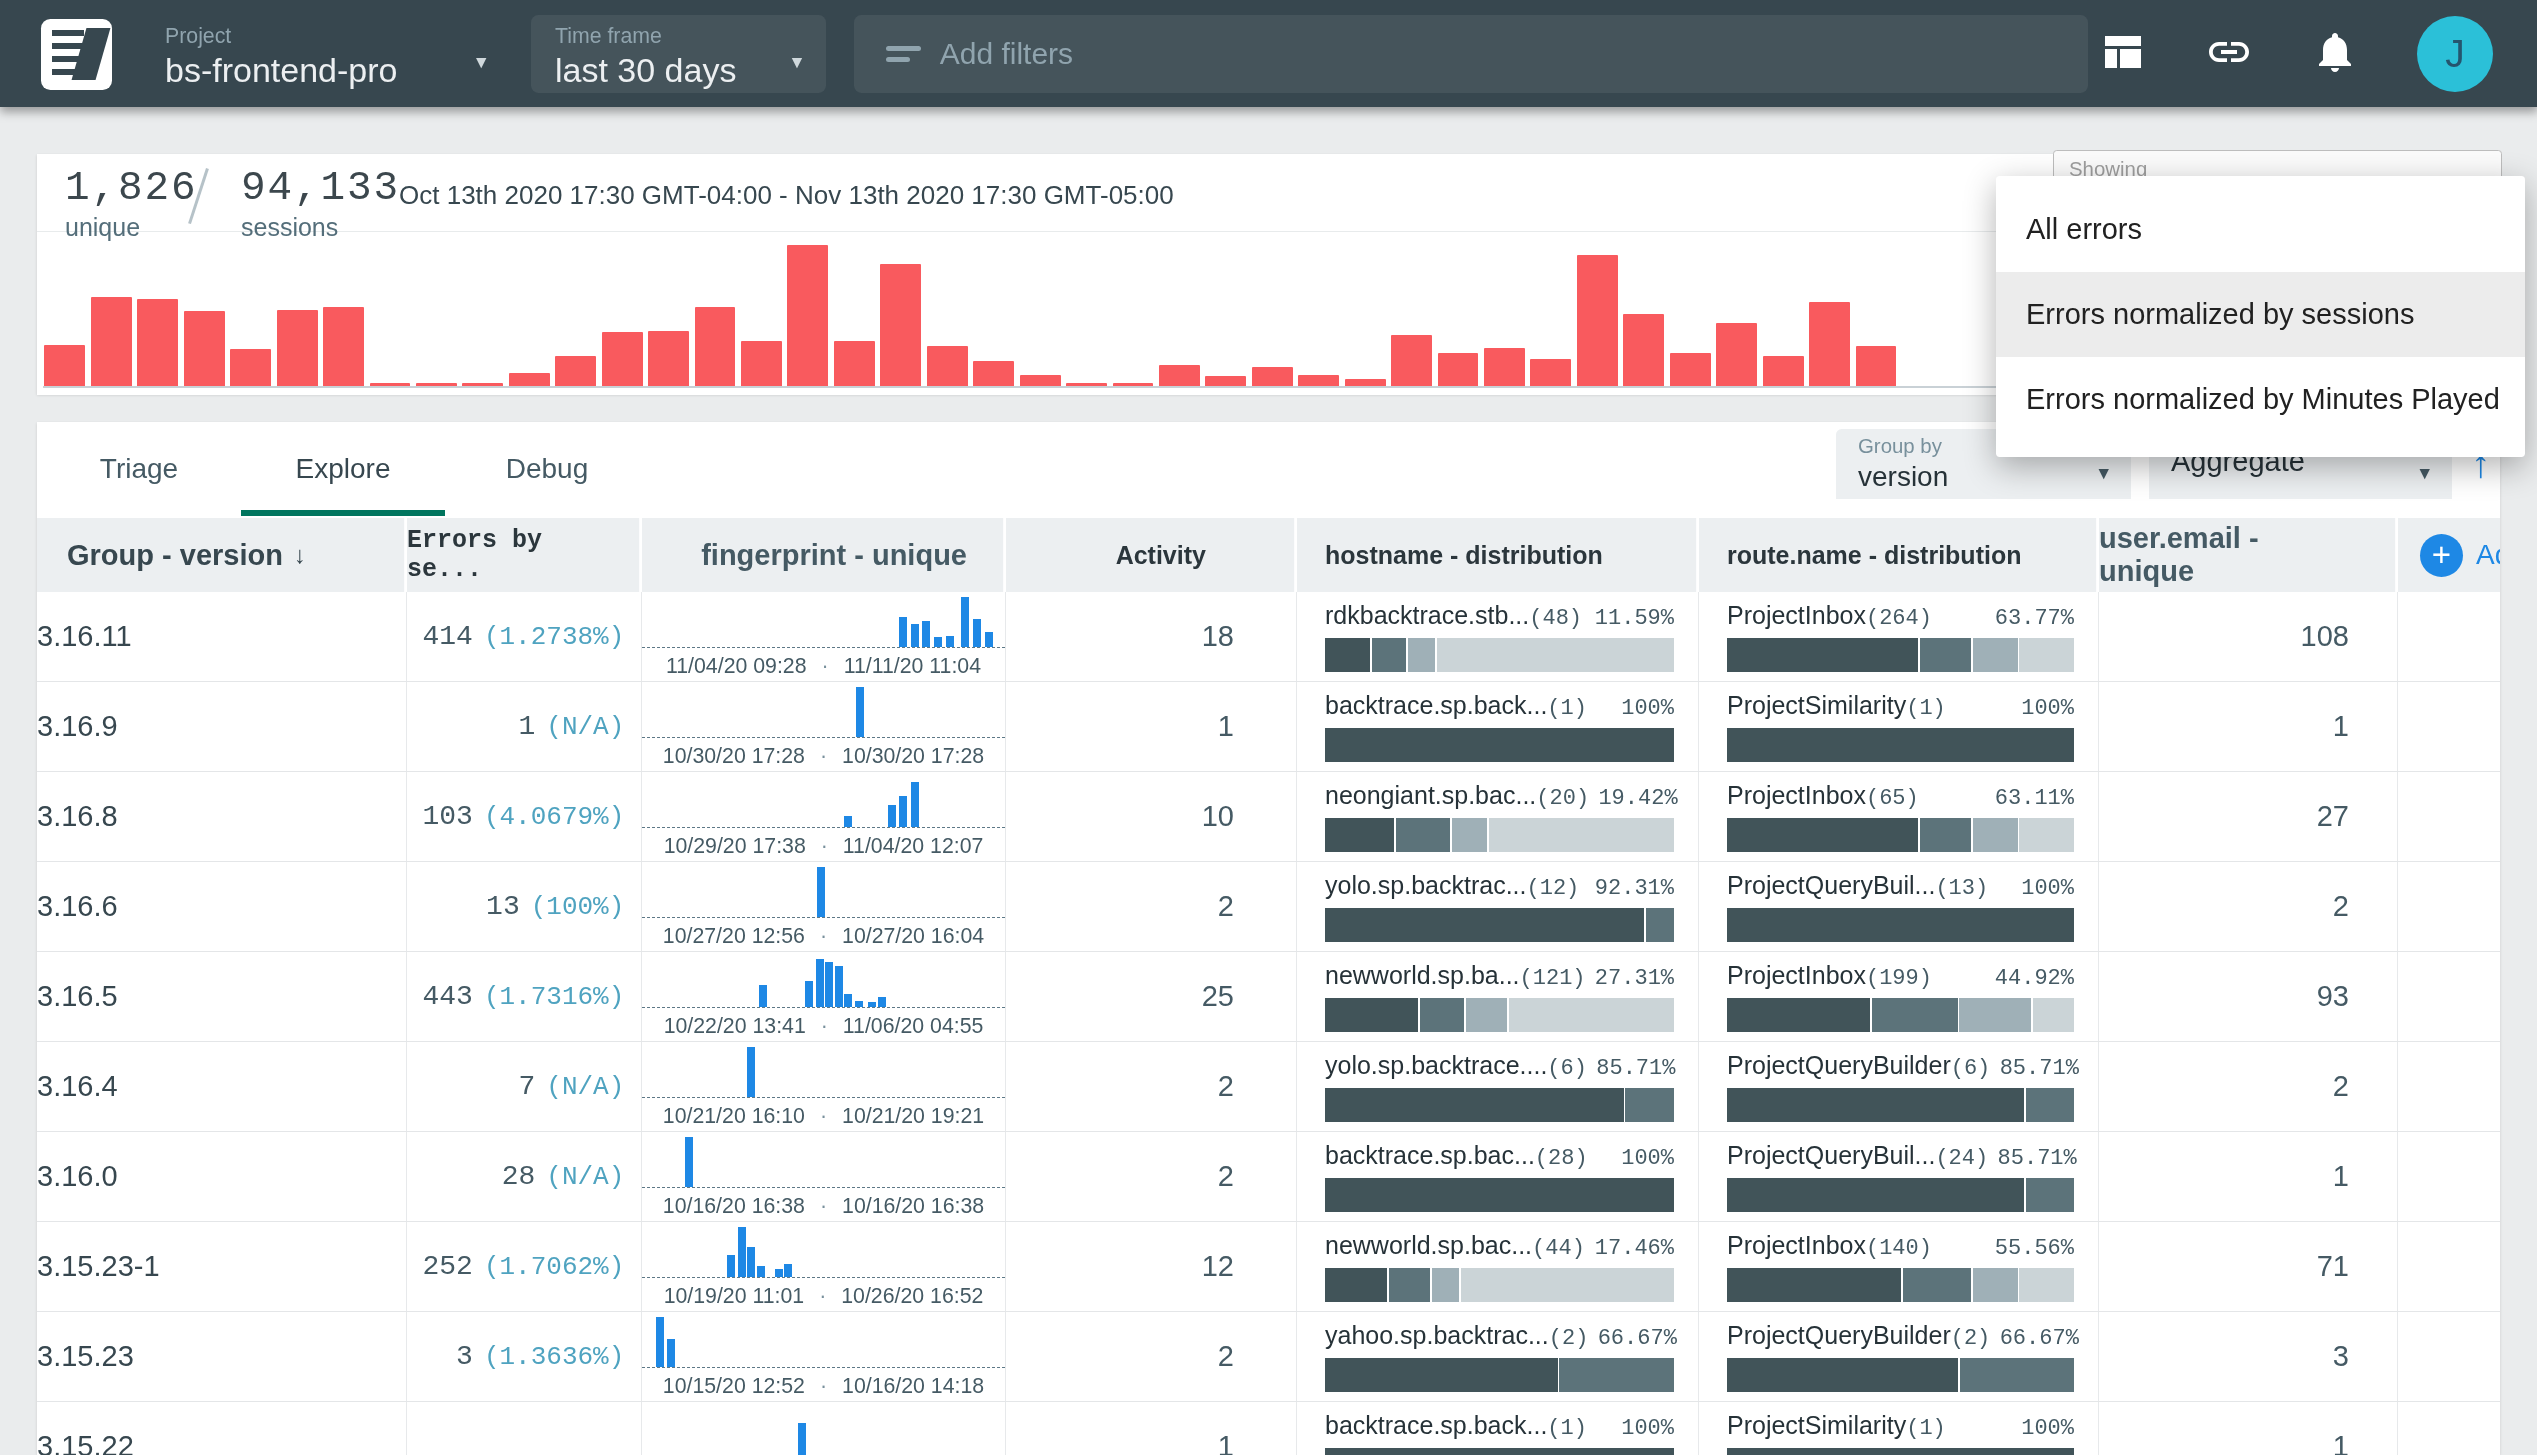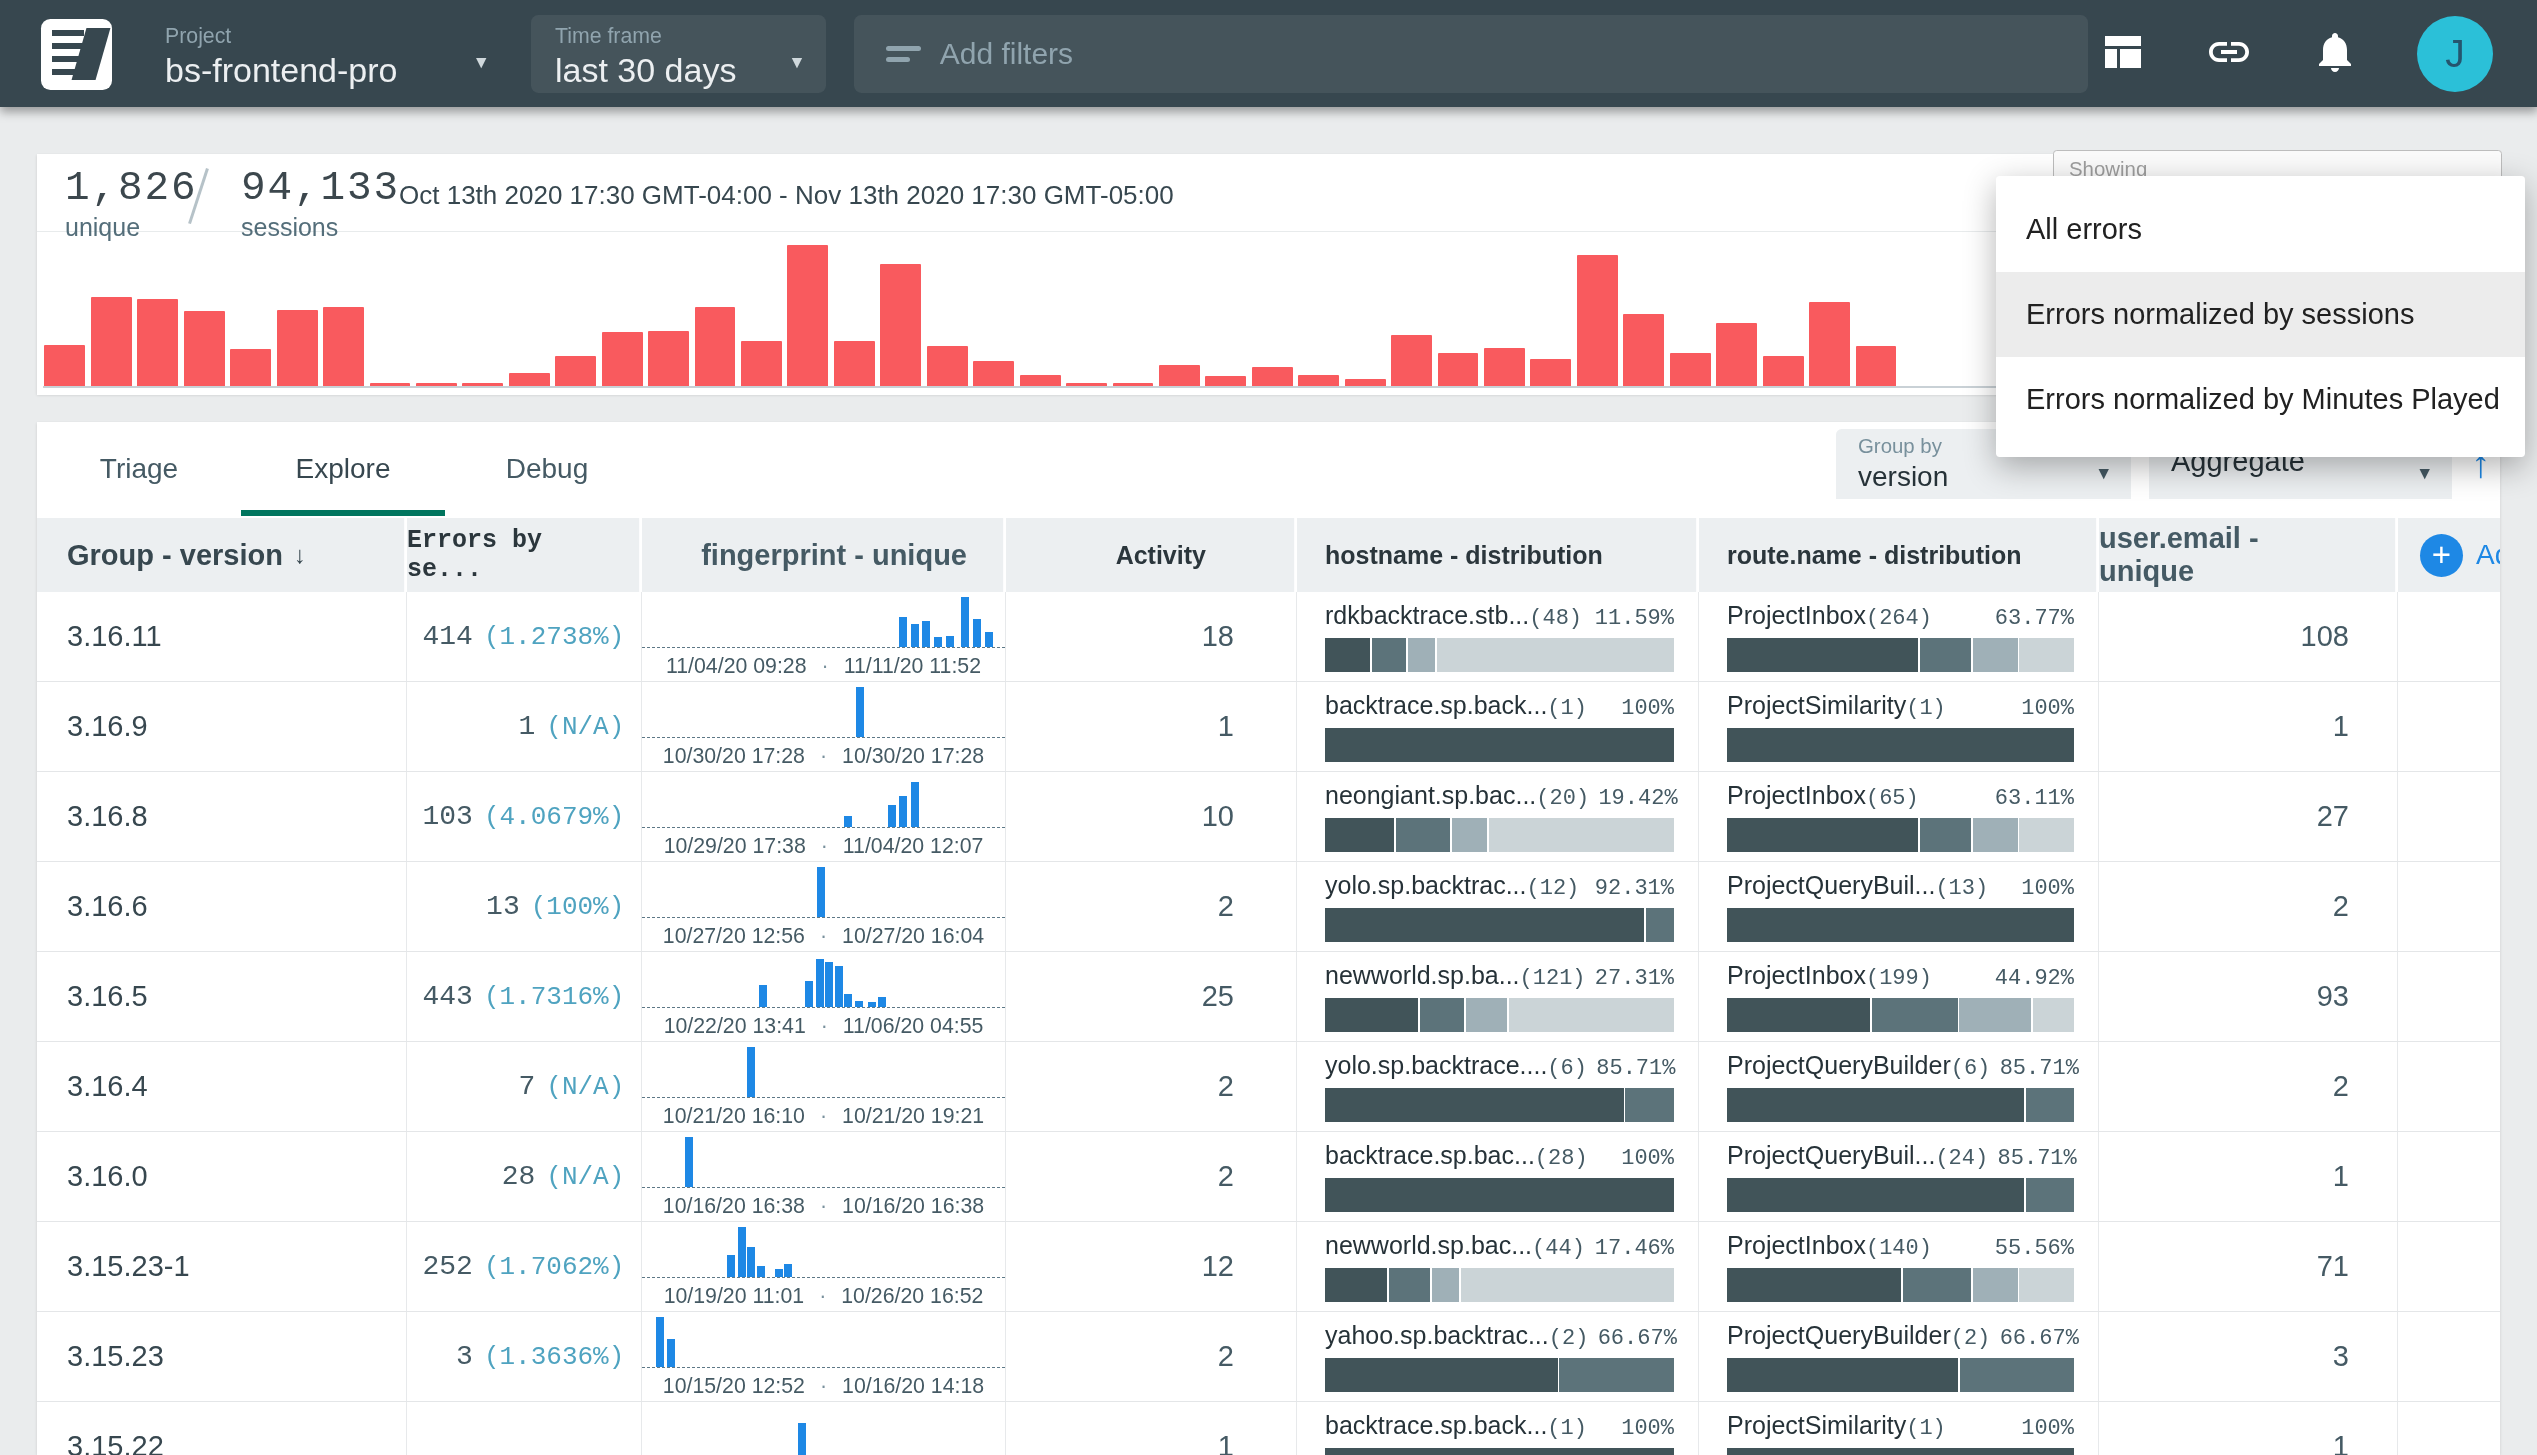--- a/index.html
+++ b/index.html
@@ -76,21 +76,21 @@
   .grid { display:grid; grid-template-columns:370px 235px 364px 291px 402px 400px 299px 1fr; }
   .thead { position:absolute; top:96px; left:0; width:100%; height:74px; background:#fff; }
   .hcell { background:#ECEFF1; box-shadow:inset -2.8px 0 0 #fff; display:flex; align-items:center;
     font-size:25px; font-weight:bold; color:#2B363C; cursor:pointer; height:74px; }
   .hcell:last-child { box-shadow:none; }
   .sort-arrow { font-size:24px; margin-left:11px; font-weight:normal; }
   .tbody { position:absolute; top:170px; left:0; width:100%; }
   .trow { height:90px; border-bottom:0.9px solid #E4E6E8; background:#fff; cursor:pointer; }
   .tcell { display:flex; align-items:center; border-right:0.9px solid #E7E9EB; overflow:hidden; }
   .tcell:last-child { border-right:none; }
-  .c1 { padding-left:30px; font-size:29px; color:#37474F; }
+  .c1 { font-size:29px; color:#37474F; }
   .c2 { justify-content:flex-end; padding-right:16.7px; font-family:"Liberation Mono", monospace; }
   .c2 .num { font-size:28px; color:#455A64; }
   .c2 .pct { font-size:26px; color:#4FA3C0; margin-left:11px; }
   .c3 { justify-content:center; }
   .c4 { justify-content:flex-end; padding-right:62px; font-size:29px; color:#455A64; }
   .c5,.c6 { padding:0 24px 0 28px; }
   .c7 { justify-content:flex-end; padding-right:48px; font-size:29px; color:#455A64; }
   .hcell.c1 { padding-left:30px; } .hcell.c2 { justify-content:flex-end; padding-right:18.6px; }
   .hcell.c3 { padding-left:18.6px; } .hcell.c4 { justify-content:flex-end; padding-right:39px; }
   .hcell.c5,.hcell.c6 { padding-left:28px; }
@@ -280,21 +280,21 @@
               <div class="area">
                 <div class="sbar" style="left: 257px; height: 30px;"></div>
                 <div class="sbar" style="left: 269px; height: 23px;"></div>
                 <div class="sbar" style="left: 280px; height: 26px;"></div>
                 <div class="sbar" style="left: 292px; height: 9.3px;"></div>
                 <div class="sbar" style="left: 304px; height: 11px;"></div>
                 <div class="sbar" style="left: 319px; height: 50px;"></div>
                 <div class="sbar" style="left: 331px; height: 28px;"></div>
                 <div class="sbar" style="left: 343px; height: 15px;"></div>
               </div>
-              <div class="dates"><span>11/04/20 09:28</span><span class="dot">·</span><span>11/11/20 11:52</span></div>
+              <div class="dates"><span>11/04/20 09:28</span><span class="dot">·</span><span>11/11/20 11:04</span></div>
             </div>
           </div>
           <div class="tcell c4">
             <span>18</span>
           </div>
           <div class="tcell c5">
             <div class="dist">
               <div class="lrow">
                 <span>rdkbacktrace.stb...</span>
                 <span class="cnt">(48)</span>

